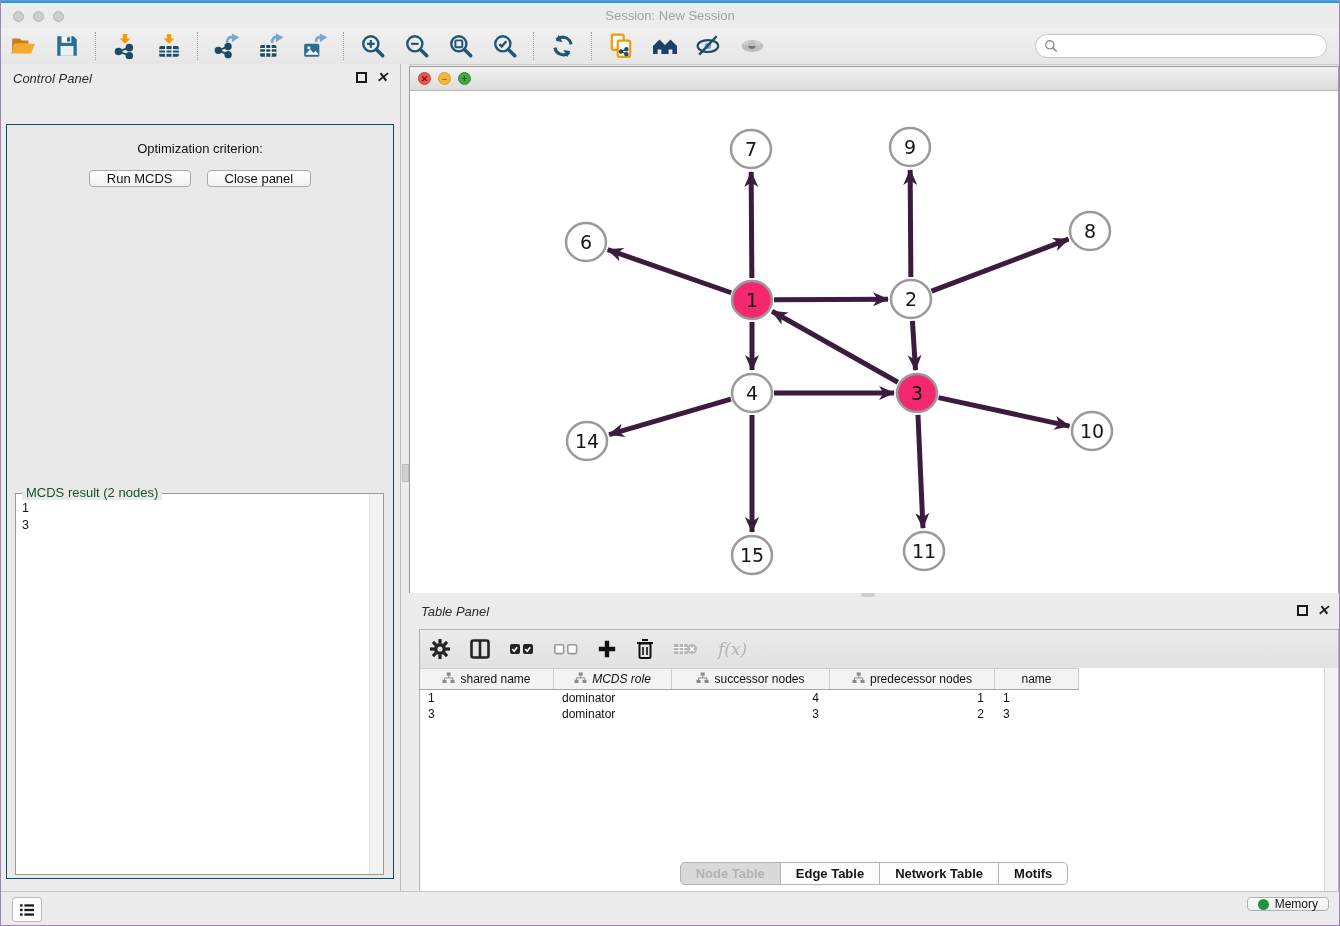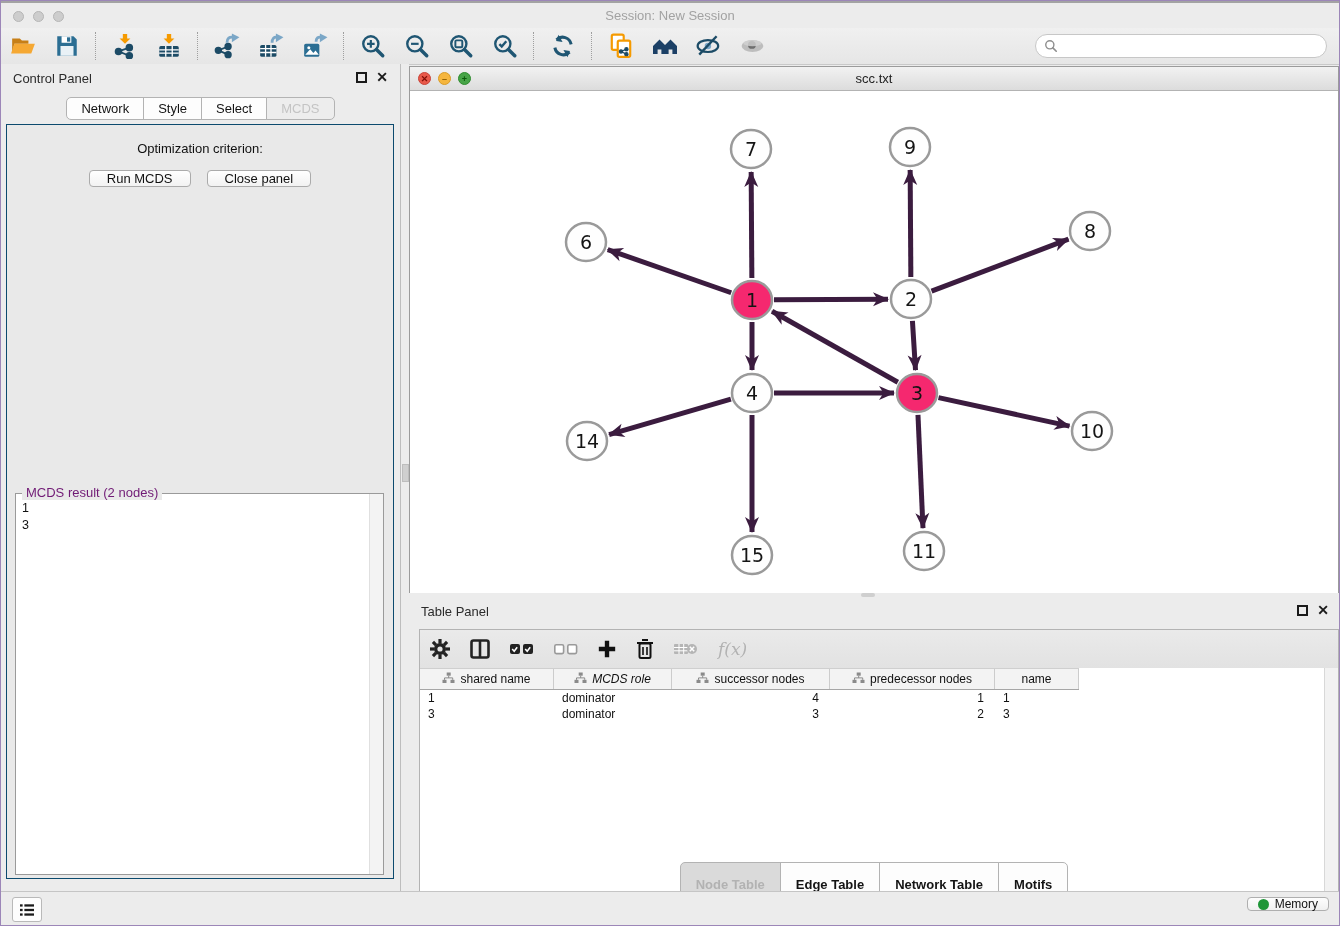--- a/index.html
+++ b/index.html
@@ -1,48 +1,48 @@
 <!DOCTYPE html>
 <html><head>
 <meta charset="utf-8">
 <style>
   html,body{margin:0;padding:0;background:#D8D8D8;font-family:"Liberation Sans",sans-serif;}
   .window{position:relative;width:1340px;height:926px;background:#ECECEC;border:1px solid #9C86B8;box-sizing:border-box;overflow:hidden;}
   
-  .titlebar{position:absolute;left:0;top:0;right:0;height:27px;background:#ECECEC;border-top:2px solid #a3a3a3;border-bottom:1px solid #D6D6D6;}
+  .titlebar{position:absolute;left:0;top:0;right:0;height:27px;background:#ECECEC;border-top:2px solid #0ea5e9;border-bottom:1px solid #D6D6D6;}
   .titlebar .title{position:absolute;left:0;right:0;top:5px;text-align:center;font-size:13px;color:#A2A2A2;}
   .tl-dot{position:absolute;top:8px;width:11px;height:11px;border-radius:50%;background:#CDCDCD;border:1px solid #B6B6B6;box-sizing:border-box;}
   
   .toolbar{position:absolute;left:0;top:27px;right:0;height:36px;background:linear-gradient(#F0F0F0,#E6E6E6);border-bottom:1px solid #C9C9C9;display:flex;align-items:center;}
   .tb-icon{width:26px;height:26px;margin:0 9px;flex:0 0 auto;display:flex;align-items:center;justify-content:center;}
   .tb-sep{width:1px;height:28px;border-left:1px dotted #9F9F9F;margin:0 6px;flex:0 0 auto;}
   .tb-spacer{flex:1;}
   .searchbox{position:relative;width:290px;height:22px;margin-right:12px;background:#fff;border:1px solid #C7C7C7;border-radius:12px;}
   .searchbox svg{position:absolute;left:8px;top:4px;}
   .searchbox input{position:absolute;left:26px;right:8px;top:1px;height:18px;border:none;outline:none;font-size:12px;background:transparent;width:250px;}
   
   .cpanel{position:absolute;left:0;top:63px;width:399px;bottom:33px;background:#ECECEC;}
-  .panel-head{position:relative;height:28px;}
+  .panel-head{position:relative;height:28px;font-style:italic;}
   .panel-head .ptitle{position:absolute;left:12px;top:7px;font-size:13px;color:#2B2B2B;}
   .float-btn{position:absolute;top:8px;width:11px;height:11px;border:2px solid #1A1A1A;box-sizing:border-box;background:transparent;}
   .close-btn{position:absolute;top:4px;font-size:14px;font-weight:bold;color:#1A1A1A;line-height:18px;}
   .seg-tabs{position:absolute;left:0;right:0;top:33px;display:flex;justify-content:center;}
   .seg-tab{background:#FDFDFD;border:1px solid #B3B3B3;margin-left:-1px;padding:3px 14px;font-size:13px;color:#141414;white-space:nowrap;}
   .seg-tab:first-child{border-radius:5px 0 0 5px;margin-left:0;}
   .seg-tab:last-child{border-radius:0 5px 5px 0;}
   .seg-tab.seg-active{background:#EDEDED;color:#C4C4C4;}
   .cp-content{position:absolute;left:5px;right:6px;top:60px;bottom:13px;background:#E9E9E9;border:1px solid #0c4a6e;}
   .opt-label{margin-top:16px;text-align:center;font-size:13px;color:#111;}
   .dropdown{position:relative;margin:10px 38px 0 38px;height:24px;background:#fff;border:1px solid #ADADAD;border-radius:4px;box-sizing:border-box;}
   .dropdown .dval{position:absolute;left:10px;top:4px;font-size:13px;color:#111;}
   .dd-arrows{position:absolute;right:6px;top:2px;font-size:7px;line-height:9px;color:#444;text-align:center;}
   .btn-row{margin-top:14px;display:flex;justify-content:center;gap:16px;}
   .pbtn{background:linear-gradient(#FFFFFF,#F2F2F2);border:1px solid #ABABAB;border-radius:4px;padding:0 17px;font-size:13px;color:#111;white-space:nowrap;}
   .result-box{position:absolute;left:8px;right:9px;top:368px;bottom:3px;background:#fff;border:1px solid #9A9A9A;}
-  .result-legend{position:absolute;top:-9px;left:6px;background:#E9E9E9;padding:0 4px;font-size:13px;color:#701a75;}
+  .result-legend{position:absolute;top:-9px;left:6px;background:#E9E9E9;padding:0 4px;font-size:13px;color:#14532d;}
   .result-items{padding:6px 6px;font-size:12.5px;color:#111;line-height:17px;}
   .result-scroll{position:absolute;right:0;top:0;bottom:0;width:13px;background:#F3F3F3;border-left:1px solid #E0E0E0;}
   .vsplit{position:absolute;left:399px;top:63px;bottom:33px;width:8px;background:#ECECEC;border-left:1px solid #BDBDBD;}
   .vsplit .grab{position:absolute;left:1px;top:400px;width:5px;height:16px;background:#CFCFCF;border:1px solid #BDBDBD;}
   
   .netframe{position:absolute;left:408px;top:65px;width:930px;height:527px;border:1px solid #9B9B9B;box-sizing:border-box;background:#fff;}
   .net-titlebar{position:relative;height:23px;background:linear-gradient(#F2F2F2,#DCDCDC);border-bottom:1px solid #B3B3B3;}
   .net-title{position:absolute;left:0;right:0;top:4px;text-align:center;font-size:13px;color:#222;}
   .tl{position:absolute;top:5px;width:13px;height:13px;border-radius:50%;box-sizing:border-box;text-align:center;font-size:9px;font-weight:bold;line-height:12px;}
   .tl-close{left:8px;background:#E8594A;border:1px solid #C94338;color:#7E0D06;}
@@ -57,21 +57,21 @@
   .tp-toolbar{position:relative;height:38px;background:linear-gradient(#EAEAEA,#E2E2E2);display:flex;align-items:center;}
   .tp-icon{margin:0 9px;display:flex;align-items:center;justify-content:center;}
   .fx-label{font-family:"DejaVu Serif",serif;font-style:italic;font-size:17px;color:#B2B2B2;margin-left:10px;}
   .thead{display:flex;height:20px;border-top:1px solid #CFCFCF;border-bottom:1px solid #A6A6A6;background:#F3F3F3;width:659px;}
   .th{display:flex;align-items:center;justify-content:center;gap:5px;font-size:12px;color:#111;border-right:1px solid #CCCCCC;box-sizing:border-box;}
   .trow{display:flex;height:16px;font-size:12px;color:#111;width:659px;}
   .td{box-sizing:border-box;padding:1px 8px;white-space:nowrap;overflow:hidden;}
   .td.ra{text-align:right;padding-right:11px;}
   .tbody-scroll{position:absolute;right:0;top:38px;bottom:0;width:13px;background:#F2F2F2;border-left:1px solid #D8D8D8;}
   .tp-tabs{position:absolute;left:0;right:0;top:265px;display:flex;justify-content:center;}
-  .tp-tabs .seg-tab{font-weight:bold;padding:14px 15px;}
+  .tp-tabs .seg-tab{font-weight:bold;padding:3px 15px;}
   .tp-tabs .seg-tab.seg-active{background:#DADADA;color:#B2B2B2;}
   
   .statusbar{position:absolute;left:0;right:0;bottom:0;height:33px;background:#ECECEC;border-top:1px solid #C5C5C5;}
   .sb-left{position:absolute;left:11px;top:5px;width:28px;height:23px;background:#FDFDFD;border:1px solid #B9B9B9;border-radius:3px;display:flex;align-items:center;justify-content:center;}
   .memory-btn{position:absolute;right:10px;top:5px;height:14px;background:linear-gradient(#FDFDFD,#F0F0F0);border:1px solid #AFAFAF;border-radius:4px;display:flex;align-items:center;gap:6px;padding:0 10px;box-sizing:border-box;}
   .mem-dot{width:11px;height:11px;border-radius:50%;background:#1F9638;}
   .memory-btn span{font-size:12px;color:#111;}
 </style>
 </head>
 <body>
@@ -229,26 +229,20 @@
       <input type="text" placeholder="" style="">
     </div>
   </div>
 
   <div class="cpanel">
     <div class="panel-head">
       <span class="ptitle">Control Panel</span>
       <span class="float-btn" style="right:33px"></span>
       <span class="close-btn" style="right:12px">✕</span>
     </div>
-    <div class="seg-tabs">
-        <div class="seg-tab">Network</div>
-        <div class="seg-tab">Style</div>
-        <div class="seg-tab">Select</div>
-        <div class="seg-tab seg-active">MCDS</div>
-      </div>
     <div class="cp-content">
       <div class="opt-label">Optimization criterion:</div>
       <div class="btn-row">
         <button class="pbtn">Run MCDS</button>
         <button class="pbtn">Close panel</button>
       </div>
       <div class="result-box">
         <span class="result-legend">MCDS result (2 nodes)</span>
         <div class="result-items">
             <div>1</div>
@@ -260,21 +254,20 @@
   </div>
   <div class="vsplit">
       <div class="grab"></div>
     </div>
 
   <div class="netframe">
     <div class="net-titlebar">
       <span class="tl tl-close">✕</span>
       <span class="tl tl-min">–</span>
       <span class="tl tl-max">+</span>
-      <span class="net-title">scc.txt</span>
     </div>
     <div class="canvas">
       <svg id="graph-svg" width="928" height="502" viewBox="0 0 928 502">
           <defs>
             <marker id="arrow" markerUnits="userSpaceOnUse" markerWidth="20" markerHeight="18" refX="16" refY="8" orient="auto">
               <path d="M1 1 L17 8 L1 15 L5.5 8 Z" fill="#3B1C3F"></path>
             </marker>
           </defs>
           <line x1="341.85430783059013" y1="187.00048241911261" x2="341.15231454074666" y2="80.99949565274589" stroke="#3B1C3F" stroke-width="5" marker-end="url(#arrow)"></line>
           <line x1="321.23121807335133" y1="201.7434376400866" x2="197.71281746876906" y2="158.5864061035458" stroke="#3B1C3F" stroke-width="5" marker-end="url(#arrow)"></line>

